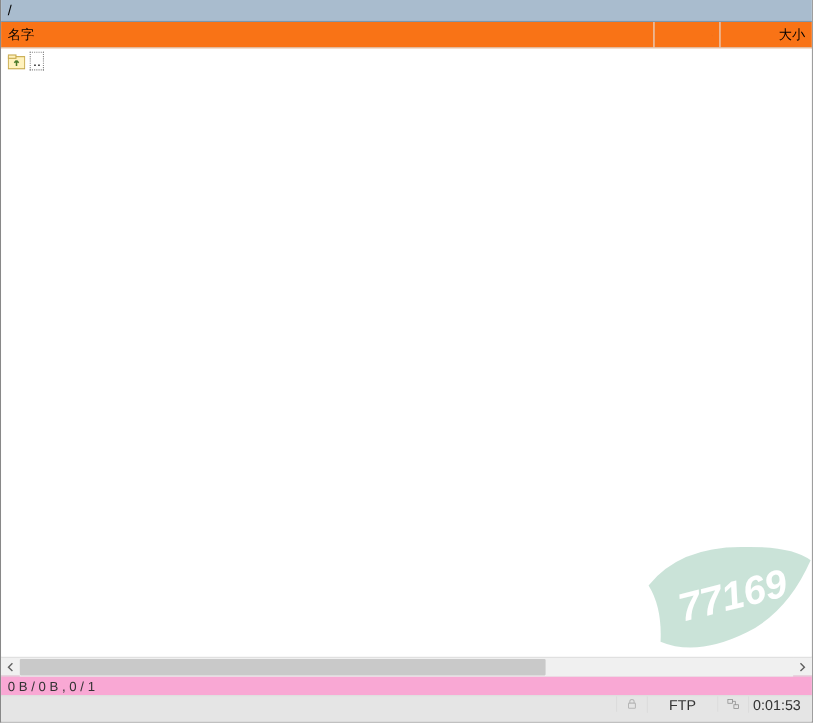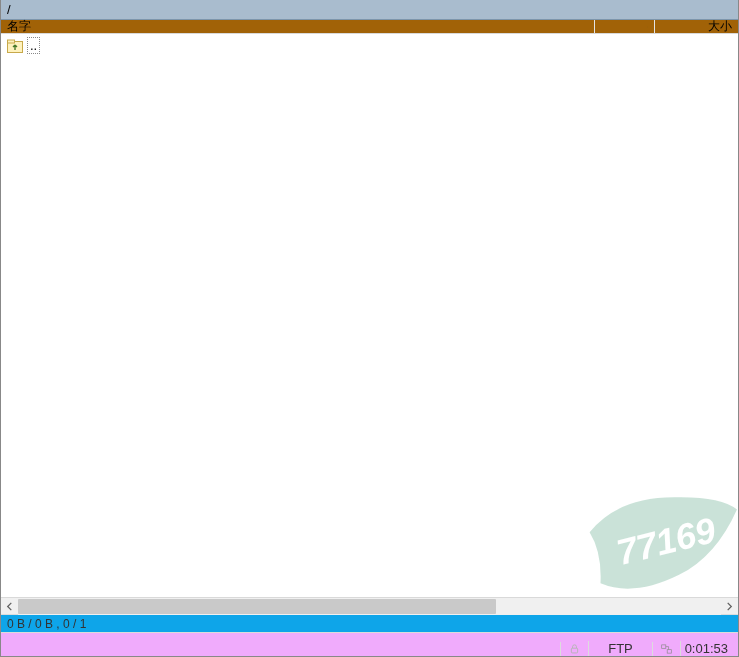--- a/index.html
+++ b/index.html
@@ -1,37 +1,37 @@
 <!DOCTYPE html>
 <html><head>
 <meta charset="utf-8">
 <style>
   * { box-sizing: border-box; margin: 0; padding: 0; }
   html, body { width: 739px; height: 657px; font-family: "Microsoft YaHei", SimSun, Arial, sans-serif; font-size: 12px; background: #fff; overflow: hidden; }
   .root { display: flex; flex-direction: column; width: 739px; height: 657px; border: 1px solid #888; border-top: none; }
   .pathbar { height: 20px; background: #a9bcce; border-bottom: 1px solid #7d95ab; color: #000; padding-left: 6px; display: flex; align-items: center; }
   .pathbar span { font-size: 13px; }
-  .header-row { display: flex; height: 14px; background: #a16207; border-bottom: 1px solid #d9d9d9; gap: 46px; }
+  .header-row { display: flex; height: 24px; background: #f97316; border-bottom: 1px solid #d9d9d9; gap: 46px; }
   .header-cell { display: flex; align-items: center; border-right: 1px solid #e3e3e3; padding: 0 6px; color: #000; font-size: 12px; user-select: none; }
   .header-name { width: 594px; }
   .header-dropdown { width: 14px; justify-content: center; }
   .header-dropdown svg { width: 8px; height: 8px; }
   .header-size { flex: 1; justify-content: flex-end; border-right: none; }
   .file-area { flex: 1; display: flex; overflow: hidden; position: relative; }
   .file-list { flex: 1; background: #fff; overflow: hidden; padding-top: 2px; }
   .file-row { display: flex; align-items: center; height: 19px; padding-left: 6px; gap: 4px; cursor: default; }
   .file-row .icon { width: 16px; height: 16px; flex-shrink: 0; }
   .file-label { font-size: 13px; color: #000; }
   .hscroll { height: 17px; background: #f0f0f0; display: flex; align-items: center; border-top: 1px solid #d9d9d9; }
   .hs-btn { width: 17px; height: 17px; display: flex; align-items: center; justify-content: center; background: #f0f0f0; }
   .hs-btn svg { width: 9px; height: 9px; }
   .hs-track { flex: 1; height: 17px; background: #f0f0f0; position: relative; }
   .hs-thumb { position: absolute; left: 0; top: 1px; height: 15px; width: 68%; background: #c9c9c9; border-radius: 1px; }
-  .status1 { height: 18px; background: #0ea5e9; border-top: 1px solid #dcdcdc; display: flex; align-items: center; padding: 0 6px; color: #333; font-size: 12px; }
-  .status2 { height: 24px; background: #f0abfc; border-top: 1px solid #dcdcdc; display: flex; align-items: flex-end; }
+  .status1 { height: 18px; background: #f9a8d4; border-top: 1px solid #dcdcdc; display: flex; align-items: center; padding: 0 6px; color: #333; font-size: 12px; }
+  .status2 { height: 24px; background: #e5e5e5; border-top: 1px solid #dcdcdc; display: flex; align-items: flex-start; }
   .s2-left { flex: 1; }
   .s2-cell { display: flex; align-items: center; justify-content: center; border-left: 1px solid #dcdcdc; padding: 0 8px; color: #333; font-size: 13px; }
   .s2-lock { width: 28px; }
   .s2-proto { width: 64px; }
   .s2-net { width: 28px; }
   .s2-time { width: 58px; justify-content: flex-end; padding-right: 10px; }
   
   .wm { position: absolute; right: -18px; bottom: -12px; pointer-events: none; opacity: 0.55; }
   .wm svg { width: 180px; height: 130px; }
 </style>

